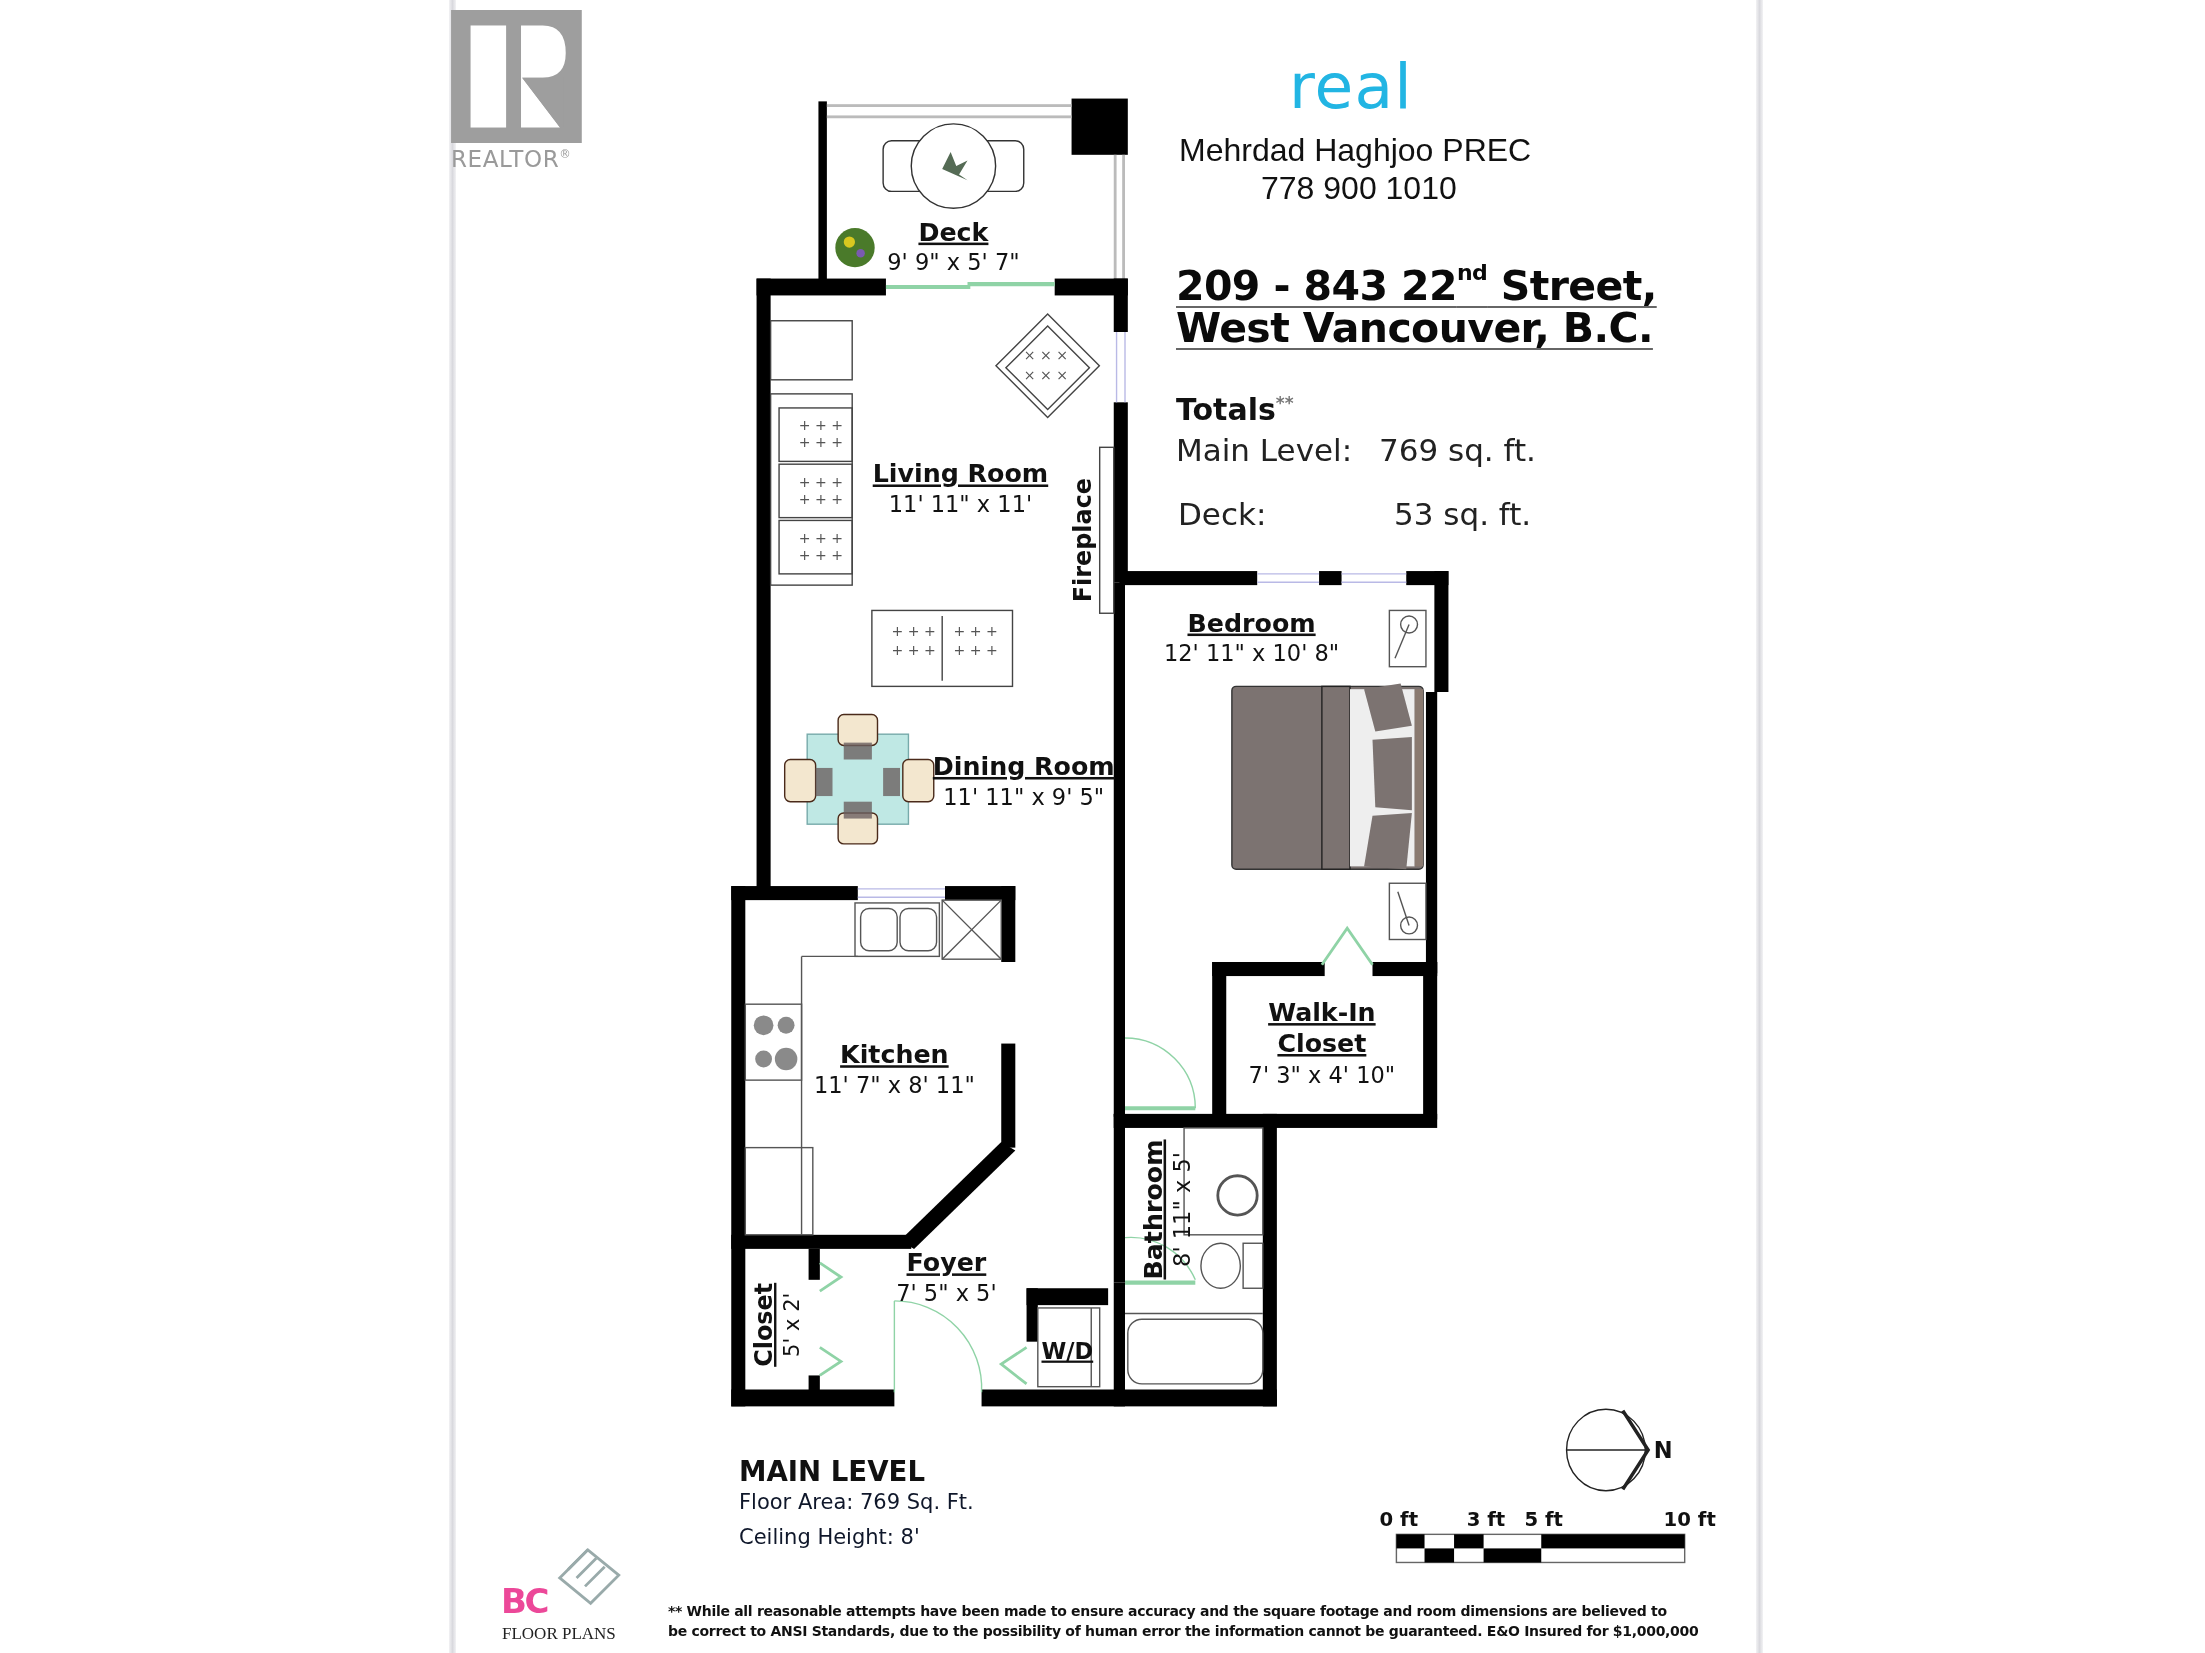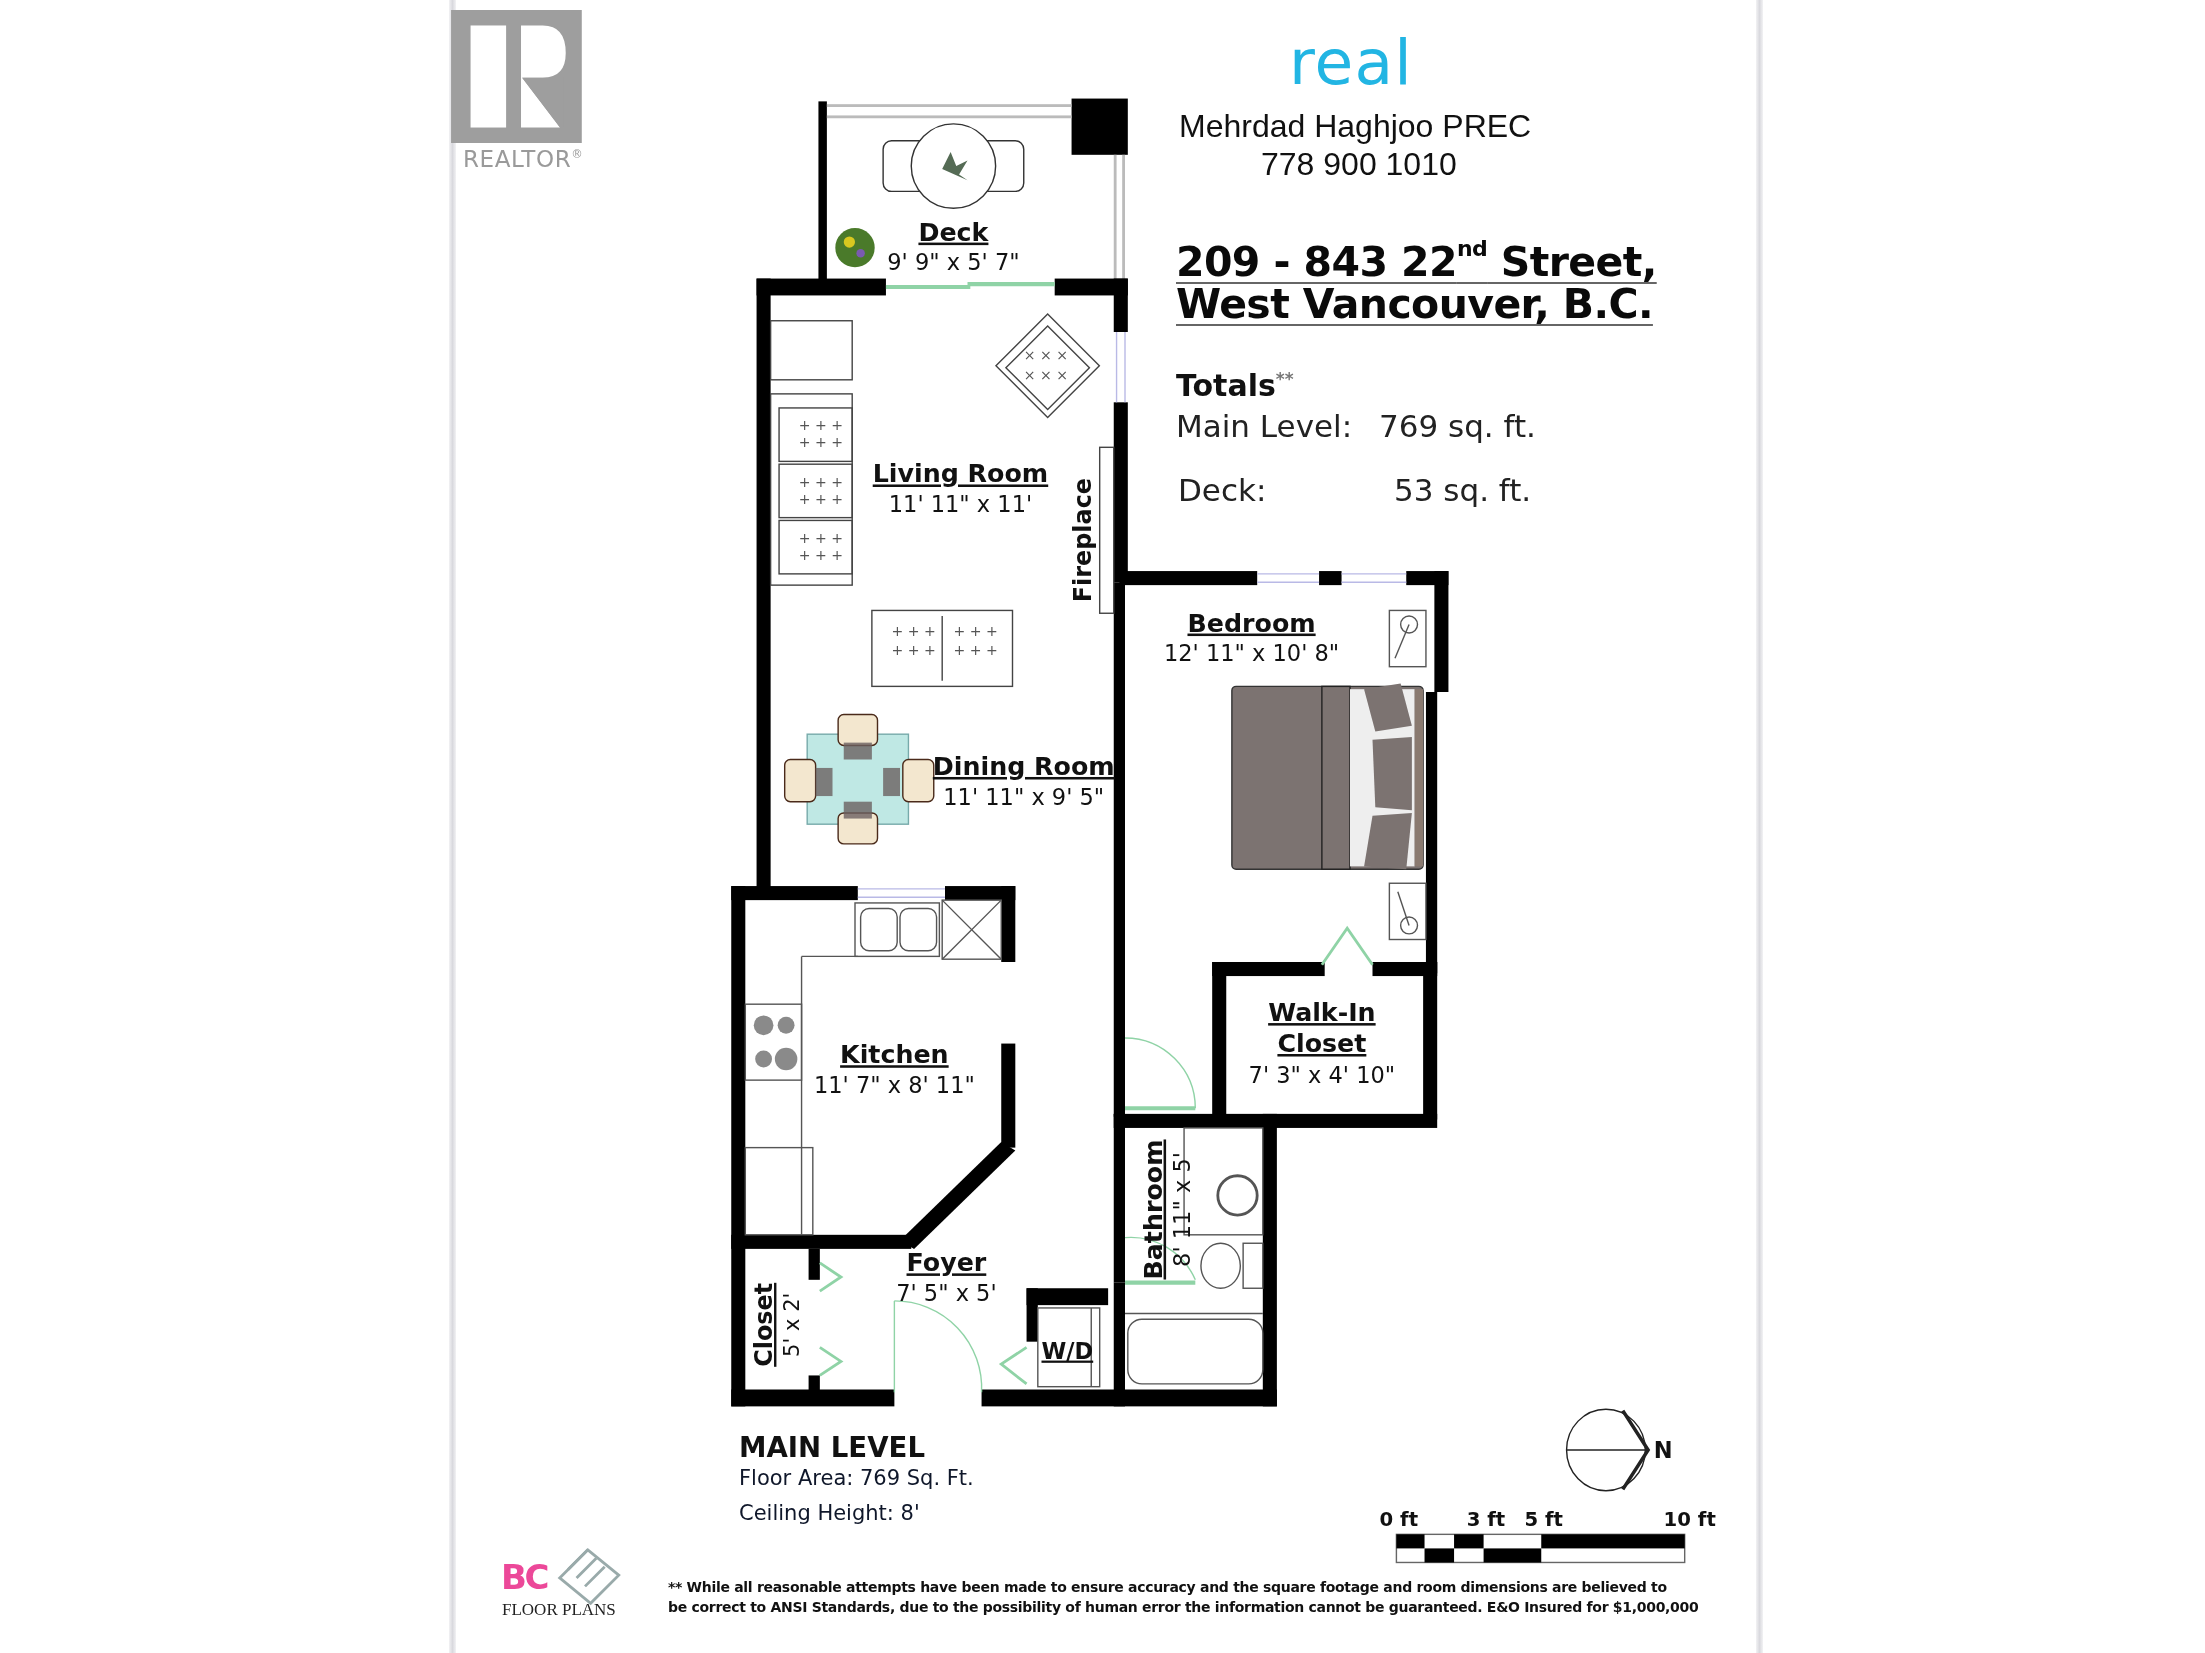--- a/index.html
+++ b/index.html
@@ -1,32 +1,32 @@
 <!DOCTYPE html>
 <html style="font-size:9.2px"><head>
 <meta charset="utf-8">
 <style>
   html, body { margin:0; padding:0; background:#ffffff; }
   body { width:2205px; height:1654px; position:relative; overflow:hidden; font-family:"Liberation Sans", sans-serif; }
   #stage { position:absolute; left:0; top:0; width:2205px; height:1654px; }
   .page-edge { position:absolute; top:0; width:6.9px; height:1654px; background:linear-gradient(90deg,#f2f2f4,#d9d9de,#f2f2f4); }
-  .txt { position:absolute; white-space:nowrap; color:#111; }
+  .txt { position:absolute; white-space:nowrap; color:#111;margin-top:24px; }
   .agent-name { font-family:"Liberation Sans", sans-serif; font-size:32px; color:#111; }
   .agent-phone { font-family:"Liberation Sans", sans-serif; font-size:32px; color:#111; }
   .addr { font-family:"DejaVu Sans", sans-serif; font-weight:bold; font-size:41px; letter-spacing:-0.6px; text-decoration:underline; text-decoration-color:#666; text-decoration-thickness:2.3px; text-underline-offset:5.7px; color:#0a0a0a; }
   .addr sup { font-size:22px; vertical-align:top; position:relative; top:-2.3px; }
   .totals-h { font-family:"DejaVu Sans", sans-serif; font-weight:bold; font-size:30px; }
   .totals-h sup { font-size:17px; color:#777; }
   .totals-row { font-family:"DejaVu Sans", sans-serif; font-size:31px; color:#222; }
   .lvl-h { font-family:"DejaVu Sans", sans-serif; font-weight:bold; font-size:27.6px; }
   .lvl-row { font-family:"DejaVu Sans", sans-serif; font-size:21px; color:#0f172a; }
   .disclaimer { font-family:"DejaVu Sans", sans-serif; font-weight:bold; font-size:14px; letter-spacing:-0.3px; line-height:19.5px; color:#111; }
   .bc-floor { font-family:"Liberation Serif", serif; font-size:17px; color:#222; letter-spacing:0px; }
   .bc-bc { font-family:"DejaVu Sans", sans-serif; font-weight:bold; font-size:34px; color:#ec4899; letter-spacing:-2.3px; }
-  .realtor-word { font-family:"DejaVu Sans", sans-serif; font-size:23px; color:#9a9a9a; letter-spacing:0.6px;margin-left:12px; }
+  .realtor-word { font-family:"DejaVu Sans", sans-serif; font-size:23px; color:#9a9a9a; letter-spacing:0.6px; }
   .real-logo { font-family:"DejaVu Sans", sans-serif; font-size:63px; color:#22b5e3; letter-spacing:1.1px; }
   svg text { font-family:"DejaVu Sans", sans-serif; }
 </style>
 </head>
 <body>
 
 <div id="stage">
 
   <div class="page-edge" style="left:449px;"></div>
   <div class="page-edge" style="left:1756px;"></div>

